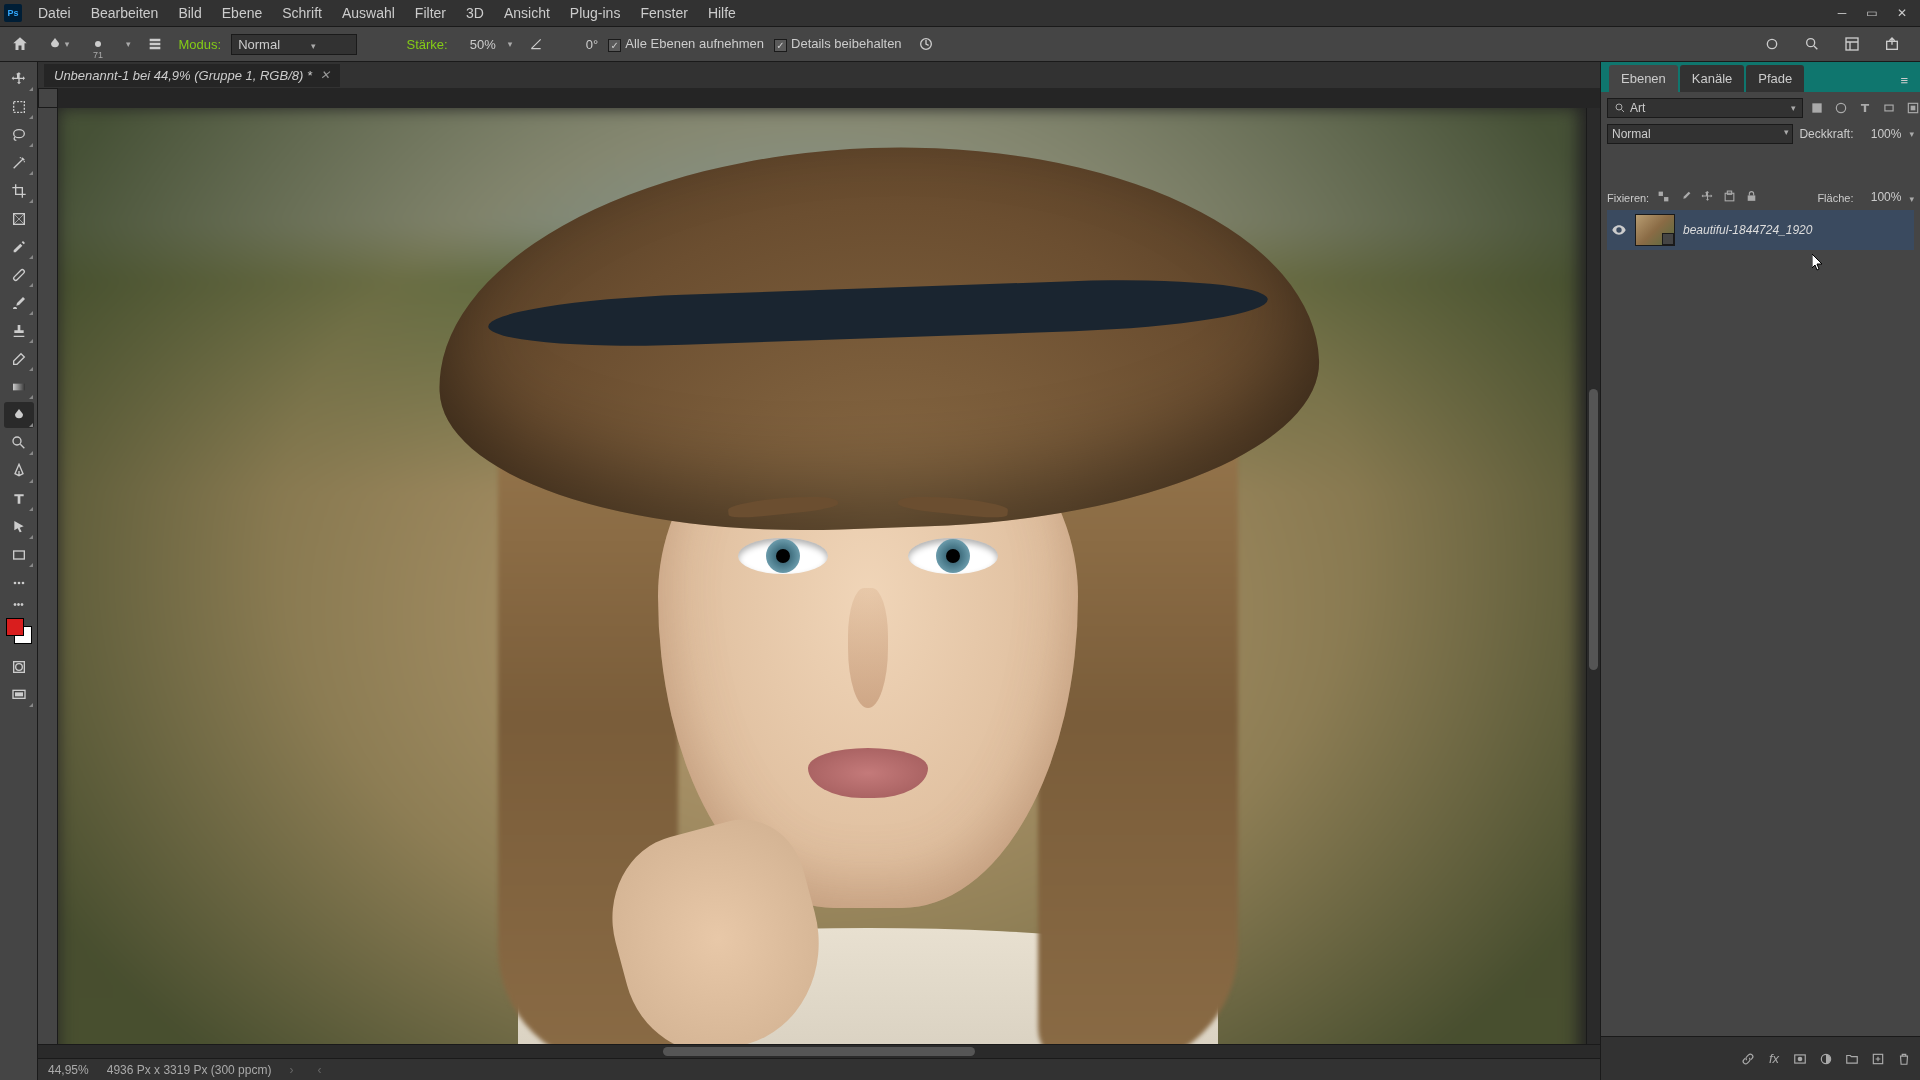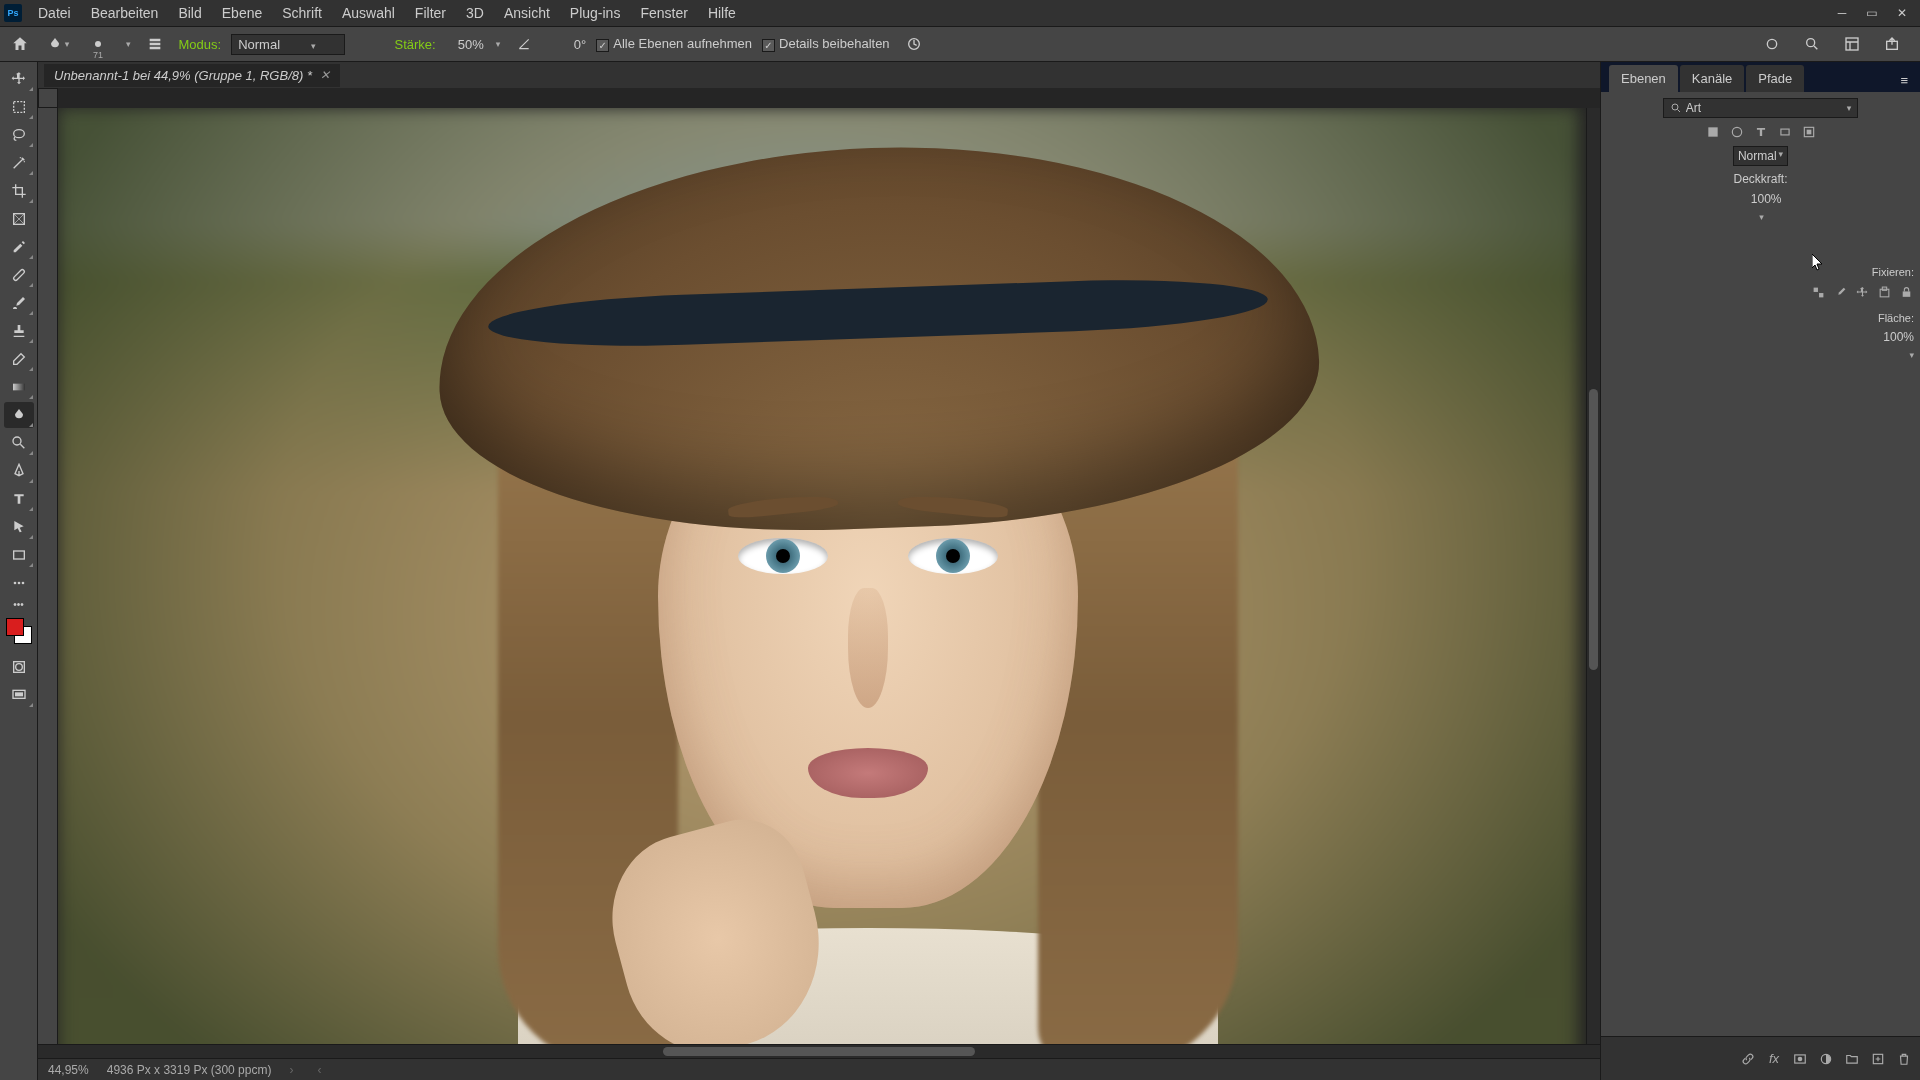--- a/index.html
+++ b/index.html
@@ -14,21 +14,21 @@
 
 
 .options-bar { height: 36px; background: #454545; border-top: 1px solid #1a1a1a; border-bottom: 1px solid #1a1a1a; display: flex; align-items: center; padding: 0 6px; font-size: 13px; gap: 10px; }
 .opt-btn { width: 28px; height: 28px; display: flex; align-items: center; justify-content: center; border-radius: 3px; }
 .home-icon-svg { width: 18px; height: 18px; fill: #ccc; }
 .brush-preview { width: 32px; height: 28px; display: flex; align-items: center; justify-content: center; position: relative; }
 .brush-dot { width: 6px; height: 6px; background: #ccc; border-radius: 50%; }
 .brush-size-label { position: absolute; bottom: -2px; font-size: 9px; color: #aaa; }
 .dropdown-caret { font-size: 9px; margin-left: 2px; color: #aaa; }
 .opt-label { color: #84cc16; }
-.opt-select { background: #323232; border: 1px solid #1a1a1a; color: #ccc; padding: 2px 28px 2px 6px; font-size: 13px; position: relative; }
+.opt-select { background: #323232; border: 1px solid #1a1a1a; color: #ccc; padding: 2px 40px 2px 6px; font-size: 13px; position: relative; }
 .opt-input { background: transparent; border: none; color: #ccc; width: 38px; font-size: 13px; text-align: right; }
 .opt-check { width: 13px; height: 13px; background: #5a5a5a; border: 1px solid #1a1a1a; display: inline-flex; align-items: center; justify-content: center; font-size: 10px; margin-right: 4px; vertical-align: middle; }
 .opt-spacer { flex: 1; }
 .right-icons { display: flex; gap: 12px; margin-right: 8px; }
 
 
 .main { display: flex; height: calc(1080px - 26px - 36px); }
 
 
 .toolbar { width: 38px; background: #454545; border-right: 1px solid #1a1a1a; display: flex; flex-direction: column; align-items: center; padding-top: 4px; gap: 2px; }
@@ -74,25 +74,25 @@
 .nose { position: absolute; top: 480px; left: 790px; width: 40px; height: 120px; background: linear-gradient(180deg, rgba(200,150,110,0.2), rgba(180,130,95,0.5)); border-radius: 40% 40% 50% 50%; }
 .lips { position: absolute; top: 640px; left: 750px; width: 120px; height: 50px; background: radial-gradient(ellipse, #c47a7a 0%, #a05a5a 100%); border-radius: 50% 50% 45% 45% / 40% 40% 60% 60%; }
 .hand { position: absolute; top: 720px; left: 560px; width: 200px; height: 220px; background: radial-gradient(ellipse, #e8c8a8 0%, #d0b090 100%); border-radius: 40% 30% 50% 40%; transform: rotate(-15deg); }
 .shirt { position: absolute; bottom: 0; left: 460px; width: 700px; height: 140px; background: linear-gradient(180deg, #e8e0d0 0%, #d8d0c0 100%); border-radius: 50% 50% 0 0 / 30% 30% 0 0; }
 
 .status-bar { height: 22px; background: #323232; border-top: 1px solid #1a1a1a; display: flex; align-items: center; font-size: 12px; padding: 0 10px; gap: 18px; color: #aaa; }
 .status-sep { color: #666; }
 
 
 .panels { width: 320px; background: #323232; border-left: 1px solid #1a1a1a; display: flex; flex-direction: column; }
-.panel-tabs { height: 30px; display: flex; align-items: flex-end; padding: 0 8px; gap: 2px; background: #0f172a; }
+.panel-tabs { height: 30px; display: flex; align-items: flex-end; padding: 0 8px; gap: 2px; background: #0f766e; }
 .panel-tab { padding: 6px 12px; font-size: 13px; background: #323232; border-radius: 3px 3px 0 0; }
 .panel-tab.active { background: #454545; }
 .panel-body { flex: 1; background: #454545; padding: 6px; font-size: 12px; }
-.panel-row { display: flex; align-items: center; gap: 6px; margin-bottom: 6px; flex-direction: column; }
+.panel-row { display: flex; align-items: center; gap: 6px; margin-bottom: 6px; }
 .panel-search { flex: 1; background: #323232; border: 1px solid #1a1a1a; padding: 2px 6px; display: flex; align-items: center; gap: 4px; }
 .panel-search input { background: transparent; border: none; color: #ccc; flex: 1; font-size: 12px; }
 .panel-icons-row { display: flex; gap: 8px; }
 .panel-icons-row .pico { width: 16px; height: 16px; display: flex; align-items: center; justify-content: center; }
 .pico svg { width: 14px; height: 14px; fill: #aaa; }
 .blend-select { flex: 1; background: #323232; border: 1px solid #1a1a1a; padding: 2px 4px; font-size: 12px; color: #ccc; display: flex; justify-content: space-between; }
 .pct-box { background: transparent; border: none; width: 42px; color: #ccc; font-size: 12px; text-align: right; }
 .lock-row { display: flex; align-items: flex-end; gap: 6px; font-size: 11px; margin-top: 44px; }
 .lock-icons { display: flex; gap: 6px; }
 .lock-icons span { width: 16px; height: 16px; display:flex; align-items:center; justify-content:center; }
@@ -497,20 +497,29 @@
               <svg width="13" height="13" viewBox="0 0 24 24" fill="#aaa">
                 <rect x="5" y="10" width="14" height="10"></rect>
                 <path d="M8 10V7a4 4 0 118 0v3" fill="none" stroke="#aaa" stroke-width="2"></path>
               </svg>
             </span>
         </div>
         <div style="flex:1"></div>
         <span>Fläche:</span>
         <input class="pct-box" value="100%" style="">
         <span class="dropdown-caret">▾</span>
+      </div>
+      <div class="layer-list">
+        <div class="layer-item">
+          <span class="layer-eye"><svg width="16" height="16" viewBox="0 0 24 24" fill="#ccc">
+                <path d="M12 5c-5 0-9 4-10 7 1 3 5 7 10 7s9-4 10-7c-1-3-5-7-10-7zm0 11a4 4 0 110-8 4 4 0 010 8z"></path>
+              </svg></span>
+          <div class="layer-thumb"></div>
+          <span class="layer-name">beautiful-1844724_1920</span>
+        </div>
       </div>
     </div>
     <div class="panel-footer">
       <span>
           <svg width="14" height="14" viewBox="0 0 24 24" fill="#aaa">
             <path d="M10 14a4 4 0 010-6l3-3a4 4 0 116 6l-2 2M14 10a4 4 0 010 6l-3 3a4 4 0 11-6-6l2-2" fill="none" stroke="#aaa" stroke-width="2"></path>
           </svg>
         </span>
       <span style="font-style:italic">fx</span>
       <span>

